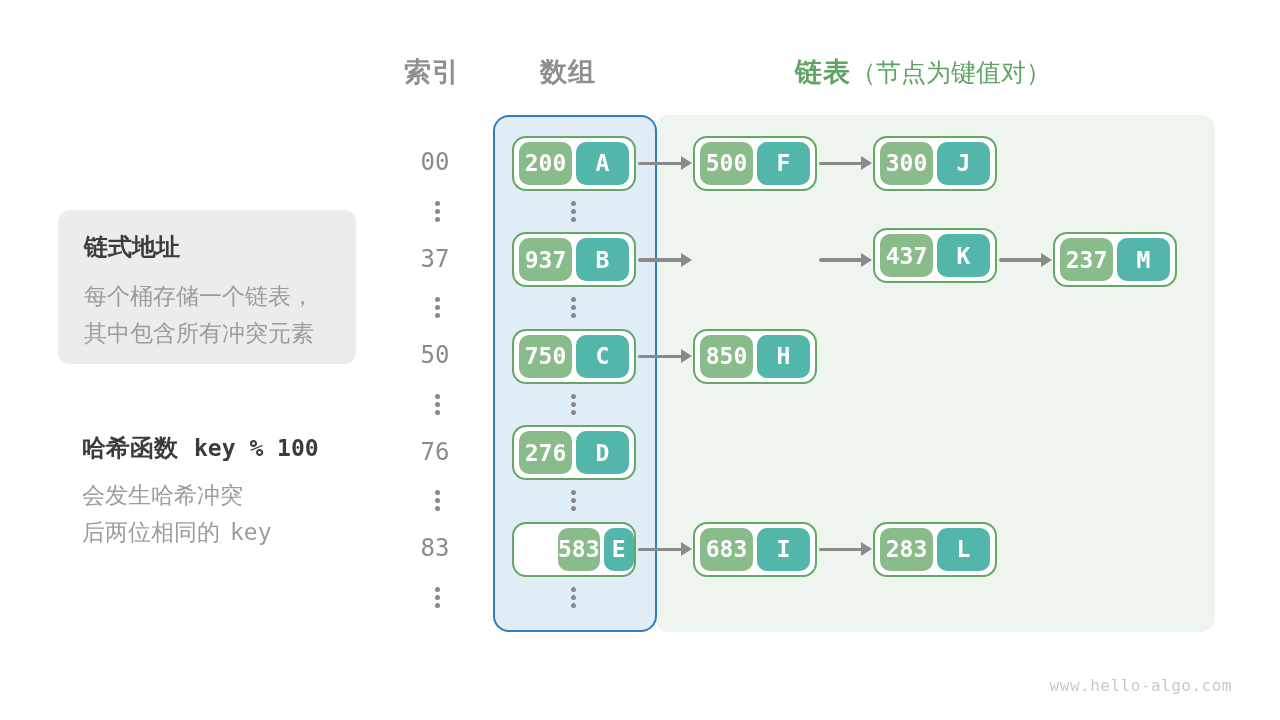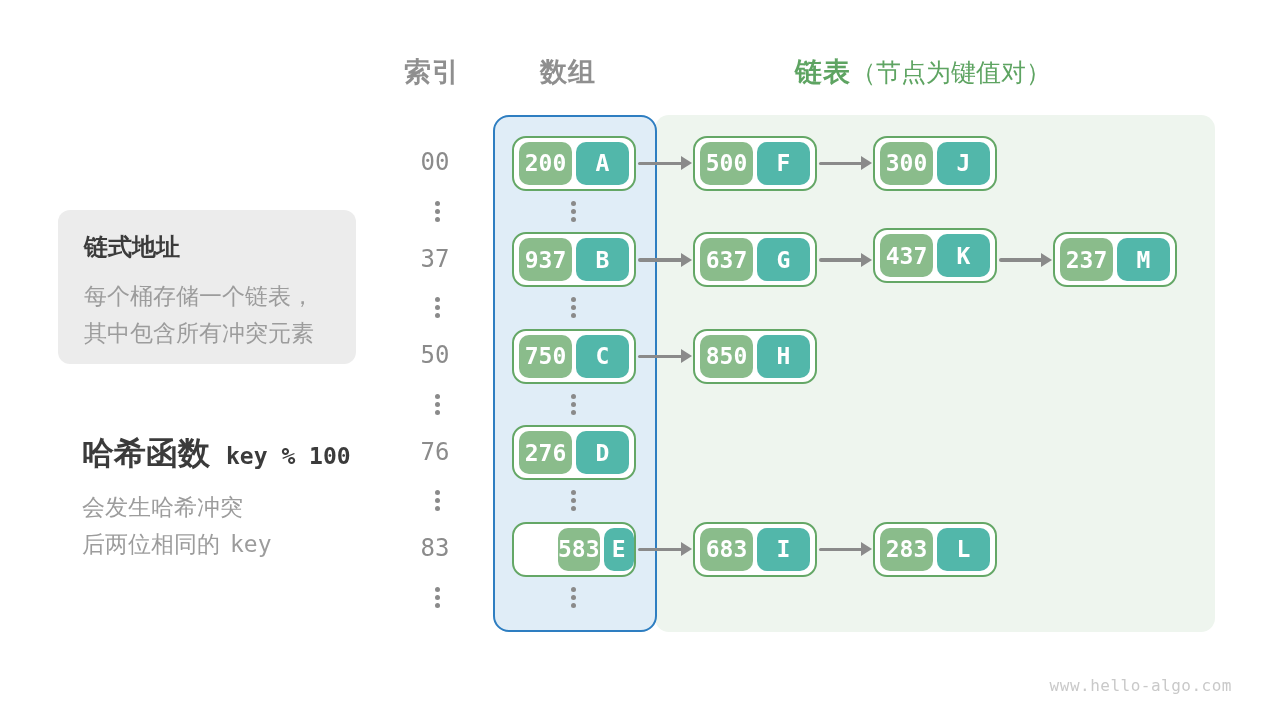--- a/index.html
+++ b/index.html
@@ -21,21 +21,21 @@
   #callout {
     position:absolute; left:58px; top:210px; width:298px; height:154px;
     background:#ececec; border-radius:12px; padding:21px 26px; box-sizing:border-box;
   }
   .callout-title {font-size:24px; font-weight:700; color:var(--text-dark); margin-bottom:15px;}
   .callout-line  {font-size:23px; color:var(--text-gray); line-height:37px; white-space:nowrap;}
 
   
   #hashnote {position:absolute; left:82px; top:432px; white-space:nowrap;}
   .hn-title-row {margin-bottom:13px;}
-  .hn-title   {font-size:32px; font-weight:700; color:var(--text-dark);}
+  .hn-title   {font-size:24px; font-weight:700; color:var(--text-dark);}
   .hn-formula {font-family:"DejaVu Sans Mono","Liberation Mono",monospace; font-size:23px; font-weight:600; color:var(--text-dark); margin-left:16px;}
   .hn-line    {font-size:23px; color:var(--text-gray); line-height:37px;}
   .mono-key   {font-family:"DejaVu Sans Mono","Liberation Mono",monospace; margin-left:10px;}
 
   
   #chain-region {
     position:absolute; left:655px; top:115px; width:560px; height:517px;
     background:var(--chain-region-fill); border-radius:14px;
   }
   #array-region {
@@ -140,24 +140,20 @@
       <div class="dots" style="left: 570.5px; top: 200.75px;">
         <span class="dot"></span>
         <span class="dot"></span>
         <span class="dot"></span>
       </div>
       <div class="index-label" style="left: 405px; top: 244.5px; text-align: center;">37</div>
       <div class="node" style="left: 512px; top: 232px;">
         <span class="cell key">937</span>
         <span class="cell val">B</span>
       </div>
-      <div class="node" style="left: 693px; top: 232px;">
-        <span class="cell key">637</span>
-        <span class="cell val">G</span>
-      </div>
       <div class="arrow" style="left: 638px; width: 54px; top: 252.5px;">
         <span class="shaft"></span>
         <span class="head"></span>
       </div>
       <div class="node" style="left: 873px; top: 228px;">
         <span class="cell key">437</span>
         <span class="cell val">K</span>
       </div>
       <div class="arrow" style="left: 819px; width: 53px; top: 252.5px;">
         <span class="shaft"></span>

